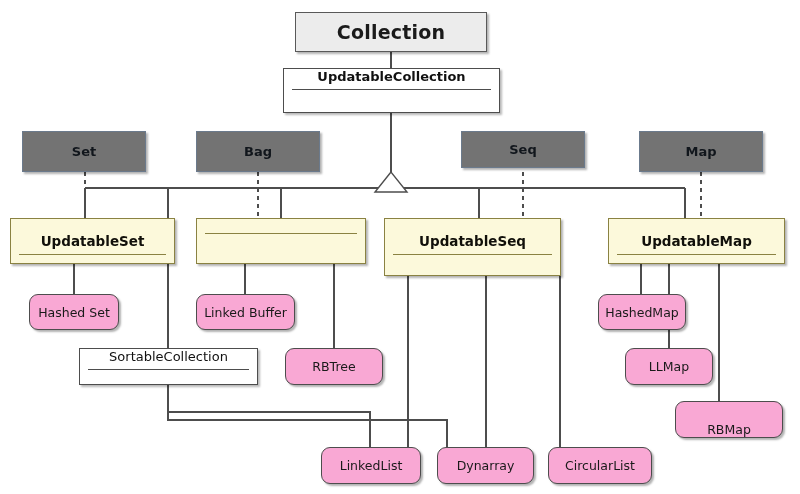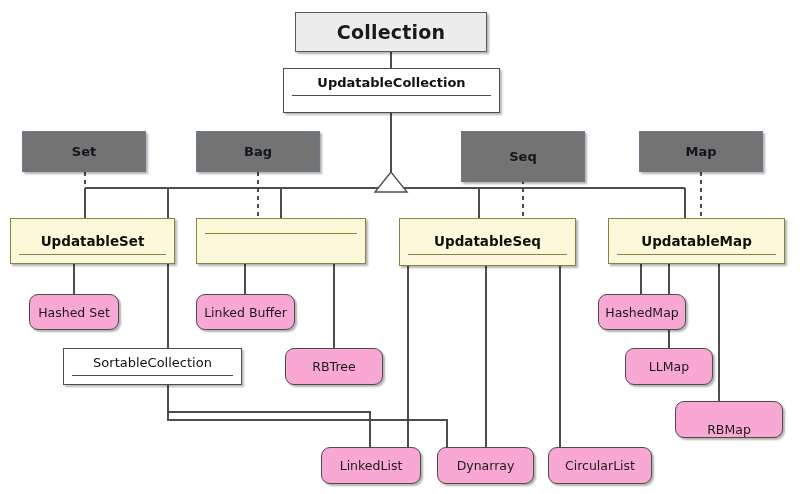--- a/index.html
+++ b/index.html
@@ -63,21 +63,20 @@
     font-size: 13px;
     font-weight: bold;
     color: #11161c;
   }
 
   
   .node.white-class {
     background: #ffffff;
     border: 1.2px solid #4d4d4d;
     box-shadow: 2px 2px 2px rgba(0,0,0,0.28);
-    padding-top: 6px;
   }
   .node.white-class .node-title {
     font-size: 13px;
     font-weight: bold;
     color: #111111;
     padding-bottom: 5px;
   }
   .node.white-class .divider {
     height: 0;
     border-top: 1.2px solid #4d4d4d;
@@ -183,40 +182,40 @@
   </div>
 
   <div class="node blue" style="left:22px; top:131px; width:124px; height:41px;">
     <div class="node-title">Set</div>
   </div>
 
   <div class="node blue" style="left:196px; top:131px; width:124px; height:41px;">
     <div class="node-title">Bag</div>
   </div>
 
-  <div class="node blue" style="left:461px; top:131px; width:124px; height:51px;">
+  <div class="node blue" style="left:461px; top:131px; width:124px; height:37px;">
     <div class="node-title">Seq</div>
   </div>
 
   <div class="node blue" style="left:639px; top:131px; width:124px; height:41px;">
     <div class="node-title">Map</div>
   </div>
 
   <div class="node yellow" style="left:10px; top:218px; width:165px; height:46px;">
     <div class="node-title">UpdatableSet</div>
     <div class="divider"></div>
     <div class="compartment"></div>
   </div>
 
   <div class="node yellow" style="left:196px; top:218px; width:170px; height:46px;">
     <div class="divider"></div>
     <div class="compartment"></div>
   </div>
 
-  <div class="node yellow" style="left:399px; top:218px; width:177px; height:48px;">
+  <div class="node yellow" style="left:384px; top:218px; width:177px; height:58px;">
     <div class="node-title">UpdatableSeq</div>
     <div class="divider"></div>
     <div class="compartment"></div>
   </div>
 
   <div class="node yellow" style="left:608px; top:218px; width:177px; height:46px;">
     <div class="node-title">UpdatableMap</div>
     <div class="divider"></div>
     <div class="compartment"></div>
   </div>
@@ -226,21 +225,21 @@
   </div>
 
   <div class="node rounded" style="left:196px; top:294px; width:99px; height:36px;">
     <div class="node-title">Linked Buffer</div>
   </div>
 
   <div class="node rounded" style="left:285px; top:348px; width:98px; height:37px;">
     <div class="node-title">RBTree</div>
   </div>
 
-  <div class="node white-class" style="left:63px; top:348px; width:179px; height:37px;">
+  <div class="node white-class" style="left:79px; top:348px; width:179px; height:37px;">
     <div class="node-title" style="font-weight:normal;">SortableCollection</div>
     <div class="divider"></div>
     <div class="compartment"></div>
   </div>
 
   <div class="node rounded" style="left:598px; top:294px; width:88px; height:36px;">
     <div class="node-title">HashedMap</div>
   </div>
 
   <div class="node rounded" style="left:625px; top:348px; width:88px; height:37px;">

